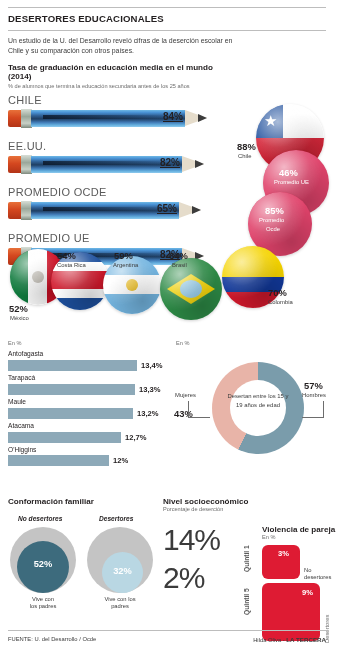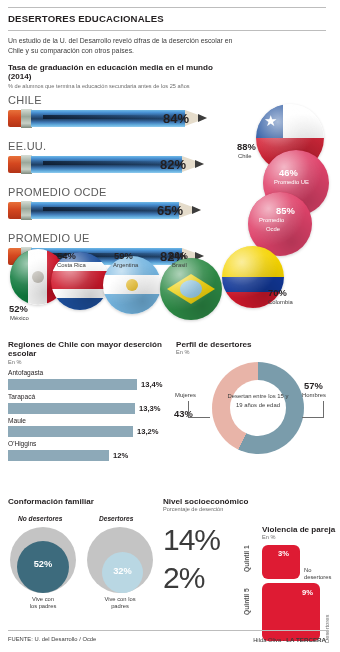--- a/index.html
+++ b/index.html
@@ -46,21 +46,21 @@
     overflow:hidden;}
   .p-body:after{content:"";position:absolute;left:8%;right:14%;top:30%;height:26%;
     background:linear-gradient(90deg,rgba(10,20,35,.78),rgba(10,20,35,.25) 70%,rgba(10,20,35,0));}
   .p-tip{position:absolute;top:2px;width:22px;height:17px;}
   .p-tip i{display:block;position:absolute;left:0;top:0;width:0;height:0;
     border-top:8.5px solid transparent;border-bottom:8.5px solid transparent;
     border-left:22px solid #e5dccb;}
   .p-tip b{display:block;position:absolute;left:13px;top:4.2px;width:0;height:0;
     border-top:4.3px solid transparent;border-bottom:4.3px solid transparent;
     border-left:9px solid #3c3c3c;}
-  .p-val{position:absolute;top:3px;font-size:13px;font-weight:bold;color:#231f20;}
+  .p-val{position:absolute;top:3px;font-size:10px;font-weight:bold;color:#231f20;text-decoration:underline;}
 
   
   .right-col{position:absolute;left:238px;top:62px;width:100px;}
   .rc-title{font-size:7.9px;font-weight:bold;line-height:1.2;color:#231f20;}
   .rc-sub{font-size:5.5px;color:#6d6d6d;line-height:1.25;margin-top:2px;}
 
   .sphere{position:absolute;border-radius:50%;overflow:hidden;
     box-shadow:0 1px 3px rgba(0,0,0,.18);}
   .sphere:after{content:"";position:absolute;inset:0;border-radius:50%;
     background:radial-gradient(circle at 32% 26%, rgba(255,255,255,.62) 0%, rgba(255,255,255,.12) 38%, rgba(255,255,255,0) 58%),
@@ -193,21 +193,21 @@
     <div style="position:absolute;left:8px;top:9px;width:0;height:0;color:#fff;font-size:15px;line-height:15px;">★</div>
   </div>
   <div class="lbl-big" style="left:237px;top:141px;">88%</div>
   <div class="lbl-sm" style="left:238px;top:153px;">Chile</div>
 
   <div class="sphere" style="left:263px;top:150px;width:66px;height:66px;background:#e0436b;"></div>
   <div class="lbl-big lbl-big-w" style="left:279px;top:167px;">46%</div>
   <div class="lbl-sm lbl-sm-w" style="left:274px;top:179px;">Promedio UE</div>
 
   <div class="sphere" style="left:248px;top:192px;width:64px;height:64px;background:#e0436b;"></div>
-  <div class="lbl-big lbl-big-w" style="left:276px;top:205px;">85%</div>
+  <div class="lbl-big lbl-big-w" style="left:265px;top:205px;">85%</div>
   <div class="lbl-sm lbl-sm-w" style="left:259px;top:217px;">Promedio</div>
   <div class="lbl-sm lbl-sm-w" style="left:266px;top:226px;">Ocde</div>
 
   <div class="sphere" style="left:222px;top:246px;width:62px;height:62px;
        background:linear-gradient(180deg,#f5d400 0%,#f5d400 50%,#12399b 50%,#12399b 75%,#d1192c 75%,#d1192c 100%);"></div>
   <div class="lbl-big" style="left:268px;top:287px;">70%</div>
   <div class="lbl-sm" style="left:268px;top:299px;">Colombia</div>
 
   <div class="sphere" style="left:10px;top:249px;width:56px;height:56px;
        background:linear-gradient(90deg,#0f7a3d 0%,#0f7a3d 33%,#ffffff 33%,#ffffff 66%,#cf1126 66%,#cf1126 100%);">
@@ -233,21 +233,20 @@
   <div class="sphere" style="left:160px;top:258px;width:62px;height:62px;background:#2d8a46;">
     <div style="position:absolute;left:7px;top:16px;width:48px;height:30px;background:#f5d400;
          clip-path:polygon(50% 0,100% 50%,50% 100%,0 50%);"></div>
     <div style="position:absolute;left:20px;top:22px;width:22px;height:18px;border-radius:50%;
          background:#8fc9e8;"></div>
   </div>
   <div class="lbl-big" style="left:169px;top:250px;">64%</div>
   <div class="lbl-sm" style="left:172px;top:262px;">Brasil</div>
 
   <div class="reg-block">
-    <div class="sec-title">Regiones de Chile con mayor deserción escolar</div>
     <div class="sec-sub">En %</div>
 
     <div class="reg-item">
       <div class="reg-name">Antofagasta</div>
       <div class="reg-barwrap">
         <div class="reg-bar" style="width:129px;"></div>
         <div class="reg-val" style="left:133px;">13,4%</div>
       </div>
     </div>
 
@@ -260,32 +259,38 @@
     </div>
 
     <div class="reg-item">
       <div class="reg-name">Maule</div>
       <div class="reg-barwrap">
         <div class="reg-bar" style="width:125px;"></div>
         <div class="reg-val" style="left:129px;">13,2%</div>
       </div>
     </div>
 
+    <div class="reg-item">
+      <div class="reg-name">Atacama</div>
+      <div class="reg-barwrap">
+        <div class="reg-bar" style="width:113px;"></div>
+        <div class="reg-val" style="left:117px;">12,7%</div>
+      </div>
+    </div>
 
     <div class="reg-item">
       <div class="reg-name">O'Higgins</div>
       <div class="reg-barwrap">
         <div class="reg-bar" style="width:101px;"></div>
         <div class="reg-val" style="left:105px;">12%</div>
       </div>
     </div>
   </div>
 
   <div class="donut-block">
-    <div class="sec-title">Perfil de desertores</div>
     <div class="sec-sub">En %</div>
 
     <div class="donut" style="background:conic-gradient(#7a9cab 0deg 205.2deg, #e8b4a8 205.2deg 360deg);">
       <div class="donut-hole"></div>
       <div class="donut-center">Desertan entre los 15 y 19 años de edad</div>
     </div>
 
     <div class="lbl-big" style="left:-2px;top:40px;margin-top:28px;">43%</div>
     <div class="lbl-sm" style="left:-1px;top:52px;">Mujeres</div>
     <div class="leader" style="left:12px;top:61px;width:1px;height:16px;border-left-width:1px;"></div>

